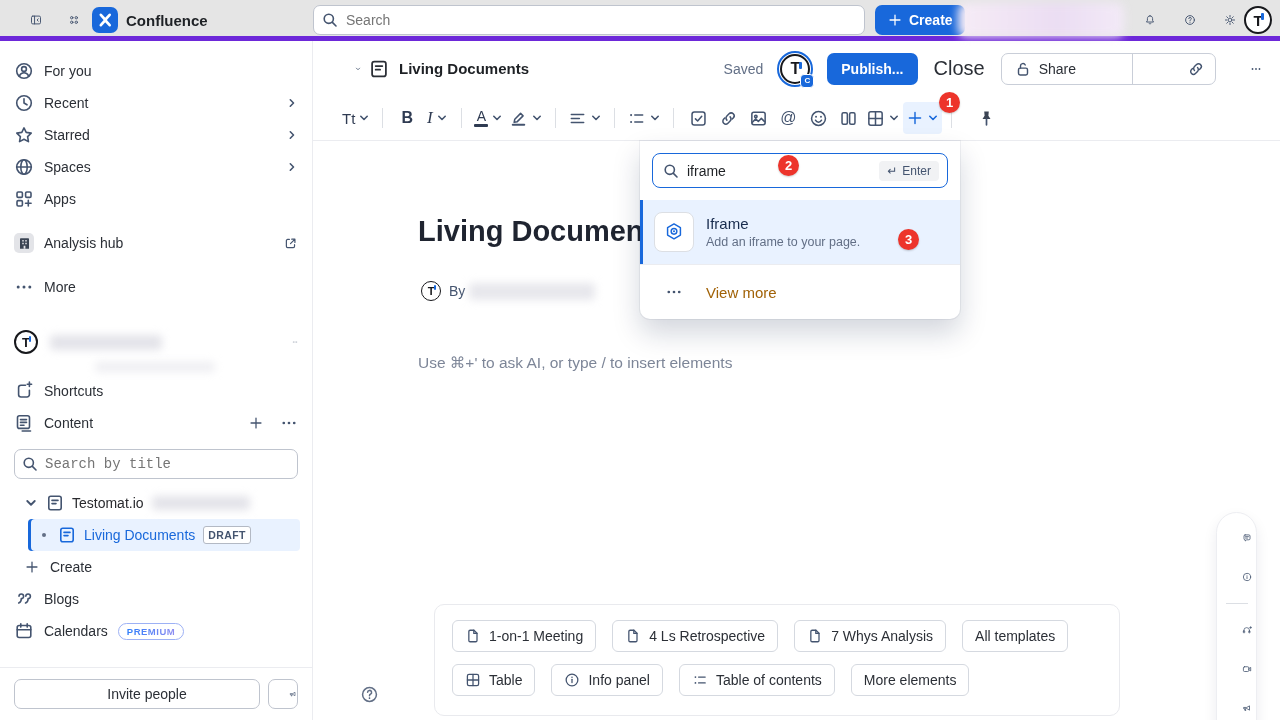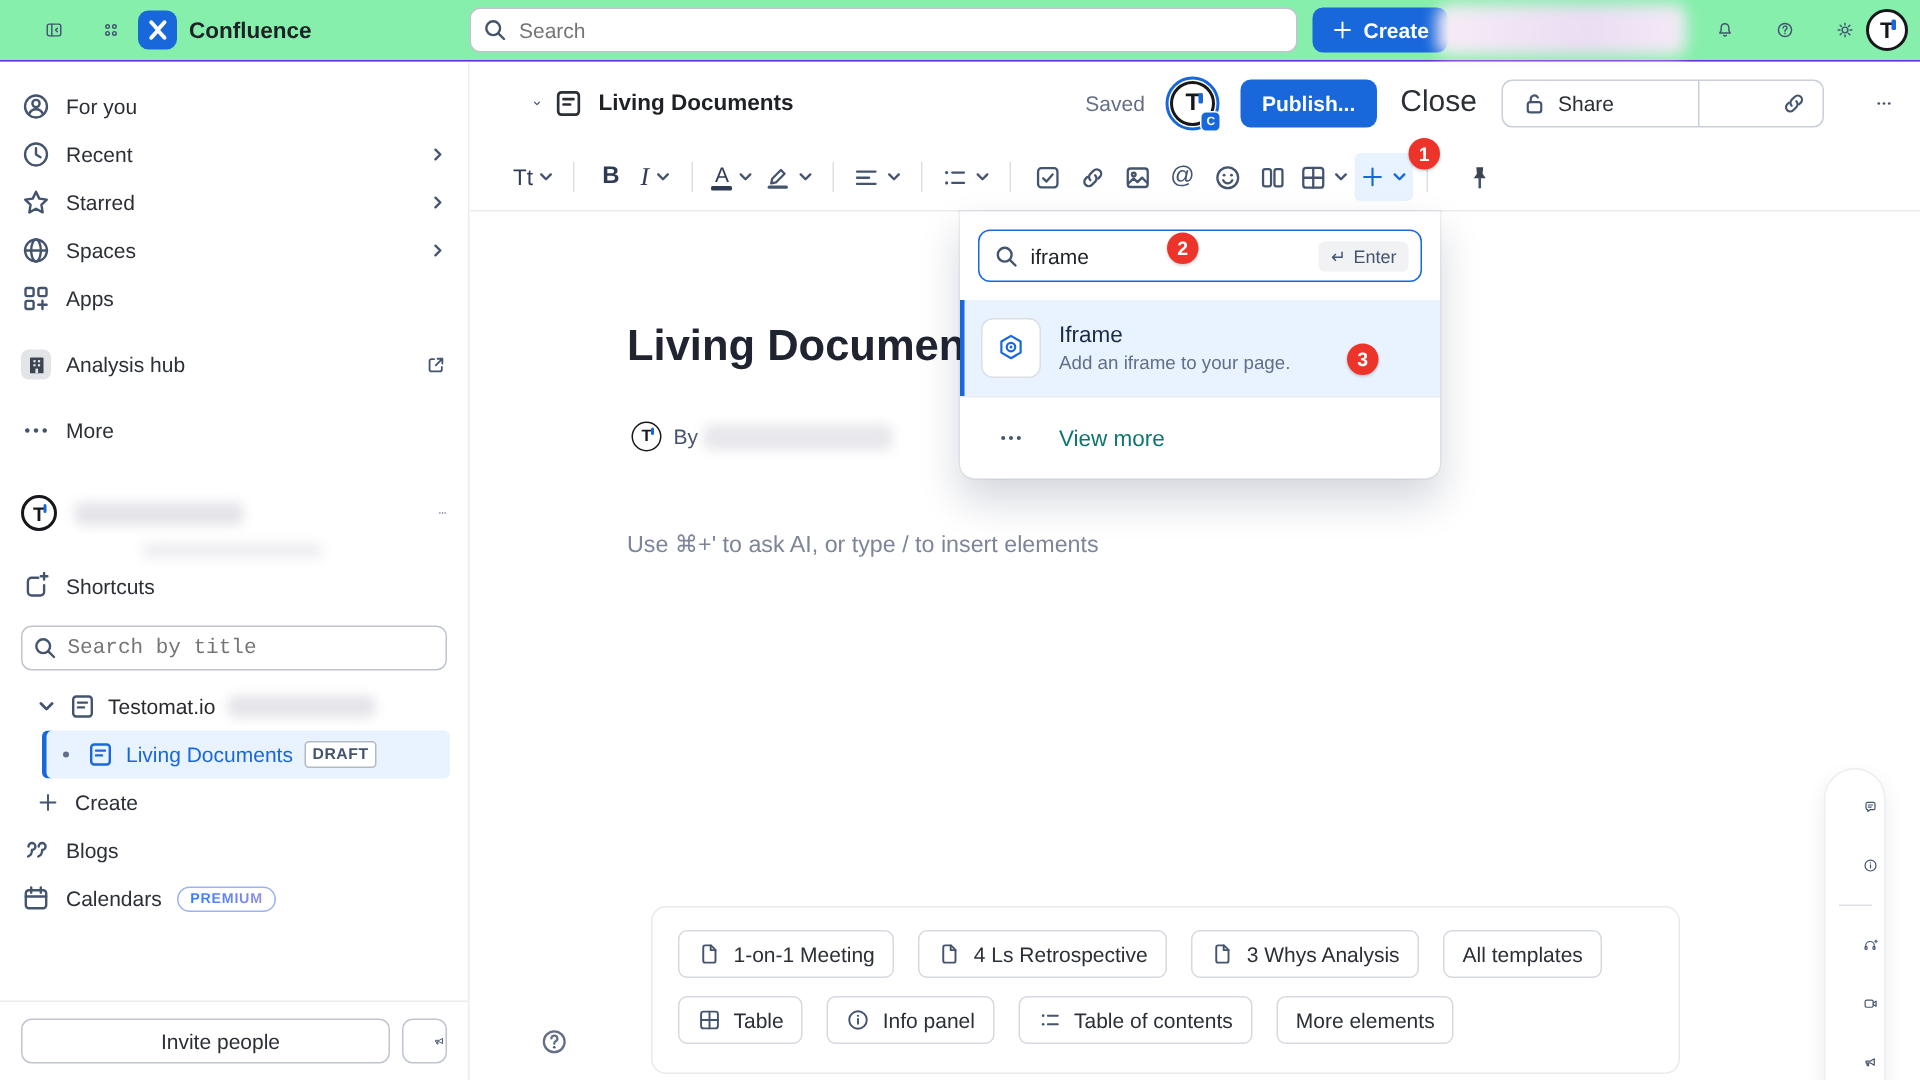--- a/index.html
+++ b/index.html
@@ -2,21 +2,21 @@
 <html><head>
 <meta charset="utf-8">
 <style>
   * { margin:0; padding:0; box-sizing:border-box; }
   html,body { width:1280px; height:720px; overflow:hidden; }
   body { position:relative; background:#fff; font-family:"Liberation Sans", sans-serif; color:#292A2E; }
   svg.ic { stroke:#44546F; fill:none; stroke-width:1.6; stroke-linecap:round; stroke-linejoin:round; display:block; }
   button { background:none; border:none; font-family:inherit; cursor:pointer; color:inherit;padding-left:20px; }
 
   
-  .topbar { position:absolute; top:0; left:0; right:0; height:41px; background:#86efac; border-bottom:1px solid #6d28d9; z-index:30; }
+  .topbar { position:absolute; top:0; left:0; right:0; height:41px; background:#e5e5e5; border-bottom:5px solid #6d28d9; z-index:30; }
   .topbar-left { position:absolute; left:10px; top:0; height:40px; display:flex; align-items:center; gap:6px; }
   .icon-btn { width:32px; height:32px; border-radius:6px; display:flex; align-items:center; justify-content:center; }
   .brand { display:flex; align-items:center; gap:8px; margin-left:6px; }
   .brand-logo { width:26px; height:26px; border-radius:7px; background:#1868DB; display:flex; align-items:center; justify-content:center; }
   .brand-name { font-size:15px; font-weight:700; color:#1E2125; }
   .global-search { position:absolute; left:313px; top:5px; width:552px; height:30px; }
   .global-search input { width:100%; height:100%; border:1px solid #BFC4CE; border-radius:7px; padding:0 10px 0 32px; font-size:14px; color:#292A2E; font-family:inherit; outline:none; background:#fff; }
   .global-search .mag { position:absolute; left:9px; top:7px; }
   .create-btn { position:absolute; left:875px; top:5px; height:30px; padding:0 12px; background:#1868DB; color:#fff; border-radius:7px; font-size:14px; font-weight:700; display:flex; align-items:center; gap:6px; }
   .top-blur { position:absolute; left:958px; top:3px; width:166px; height:34px; border-radius:8px; background:linear-gradient(90deg,#F6ECF6,#EBDDF3 60%,#F3EAF7); filter:blur(5px); }
@@ -86,21 +86,21 @@
 
   
   .insert-menu { position:absolute; left:640px; top:141px; width:320px; background:#fff; border-radius:0 0 10px 10px; box-shadow:0 0 0 1px rgba(9,30,66,.06), 0 14px 28px rgba(9,30,66,.18); z-index:40; }
   .im-search { margin:12px; height:35px; border:1.5px solid #1868DB; border-radius:8px; display:flex; align-items:center; gap:8px; padding:0 8px 0 10px; }
   .im-search input { border:none; outline:none; font-size:14px; color:#1E2125; width:130px; font-family:inherit; }
   .enter-chip { margin-left:auto; background:#F1F2F4; border-radius:4px; padding:3px 8px; font-size:12px; color:#44546F; display:flex; align-items:center; gap:5px; }
   .im-result { display:flex; align-items:center; gap:12px; padding:12px 14px; background:#E9F2FF; box-shadow:inset 3px 0 0 #1868DB; }
   .im-iconbox { width:40px; height:40px; background:#fff; border:1px solid #DCDFE4; border-radius:8px; display:flex; align-items:center; justify-content:center; flex:none; }
   .im-title { font-size:15px; color:#172B4D; }
   .im-desc { font-size:12.5px; color:#626F86; margin-top:3px; }
-  .im-viewmore { display:flex; align-items:center; gap:12px; padding:18px 14px; border-top:1px solid #EBECF0; font-size:15px; color:#0f766e; width:100%; }
+  .im-viewmore { display:flex; align-items:center; gap:12px; padding:18px 14px; border-top:1px solid #EBECF0; font-size:15px; color:#a16207; width:100%; }
   .im-dots { width:40px; display:flex; justify-content:center; }
 
   
   .doc-title { position:absolute; left:418px; top:215px; font-size:29px; font-weight:700; color:#1F2430; z-index:10; }
   .byline { position:absolute; left:421px; top:281px; display:flex; align-items:center; gap:8px; font-size:14px; color:#44546F; }
   .byline-blur { width:126px; height:17px; border-radius:4px; background:#E7E7EC; filter:blur(4px); margin-left:-4px; }
   .doc-placeholder { position:absolute; left:418px; top:354px; font-size:15.5px; color:#7D8698; }
 
   
   .templates { position:absolute; left:434px; top:604px; width:686px; height:112px; border:1px solid #E9EAEE; border-radius:10px; background:#fff; padding:15px 17px; display:flex; flex-direction:column; gap:12px; }
@@ -451,20 +451,36 @@
         </svg>
       </button>
   </div>
   <div class="blur-sub"></div>
 
   <div class="side-item">
     <svg class="ic" width="20" height="20">
         <use href="#i-shortcut"></use>
       </svg>
     <span class="lbl">Shortcuts</span>
+  </div>
+  <div class="side-item">
+    <svg class="ic" width="20" height="20">
+        <use href="#i-content"></use>
+      </svg>
+    <span class="lbl">Content</span>
+    <button style="padding:0;margin-right:6px">
+        <svg class="ic" width="16" height="16">
+          <use href="#i-plus"></use>
+        </svg>
+      </button>
+    <button style="padding:0">
+        <svg class="ic" width="18" height="18" viewBox="0 0 20 20">
+          <use href="#i-dots"></use>
+        </svg>
+      </button>
   </div>
 
   <div class="side-search">
     <svg class="ic mag" width="16" height="16" viewBox="0 0 16 16">
         <use href="#i-search"></use>
       </svg>
     <input type="text" placeholder="Search by title" style="">
   </div>
 
   <div class="tree-root">
@@ -723,21 +739,21 @@
     <button class="tmpl-btn">
       <svg class="ic" width="16" height="16" viewBox="0 0 20 20">
           <use href="#i-file"></use>
         </svg>
       <span>4 Ls Retrospective</span>
     </button>
     <button class="tmpl-btn">
       <svg class="ic" width="16" height="16" viewBox="0 0 20 20">
           <use href="#i-file"></use>
         </svg>
-      <span>3 Whys Analysis</span>
+      <span>7 Whys Analysis</span>
     </button>
     <button class="tmpl-btn">
       <span>All templates</span>
     </button>
   </div>
   <div class="tmpl-row">
     <button class="tmpl-btn">
       <svg class="ic" width="16" height="16" viewBox="0 0 20 20">
           <use href="#i-table"></use>
         </svg>

